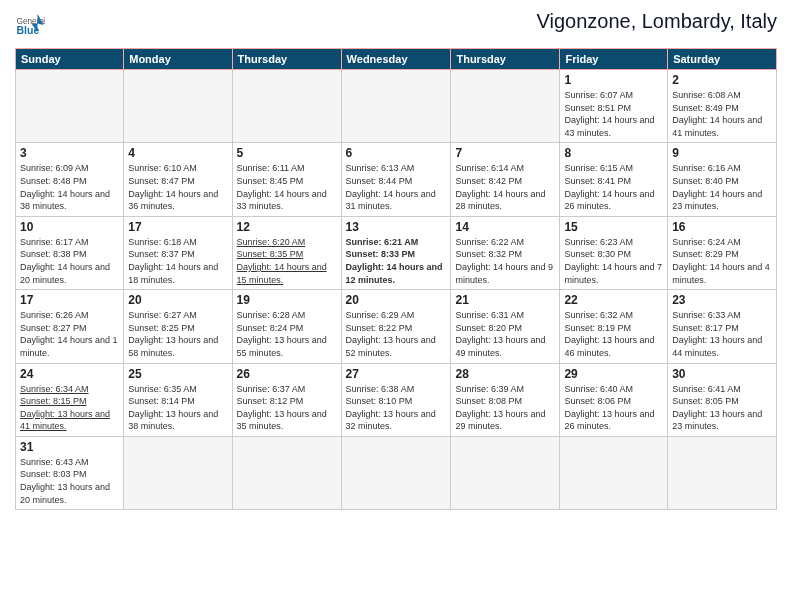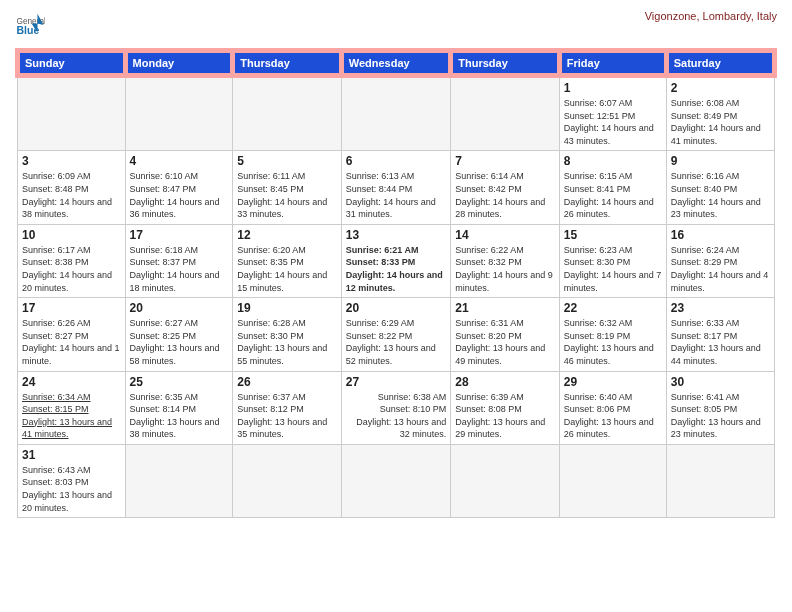--- a/index.html
+++ b/index.html
@@ -34,37 +34,37 @@
     .title-block {
       text-align: right;
     }
     .title-block h1 {
       font-size: 32px;
       font-weight: bold;
       color: #222;
       line-height: 1.1;
     }
     .title-block h2 {
-      font-size: 11px;
-      color: #7f1d1d;
+      font-size: 20px;
+      color: #0f172a;
       font-weight: normal;
     }
     .calendar {
       width: 100%;
       border-collapse: collapse;
       font-size: 10px;
     }
     .calendar thead tr th {
-      background-color: #1d4ed8;
+      background-color: #0c4a6e;
       color: #fff;
       text-align: left;
       padding: 4px 5px;
       font-size: 11px;
       font-weight: bold;
-      border: 5px solid #fca5a5;
+      border: 1px solid #fca5a5;
     }
     .calendar tbody tr td {
       border: 1px solid #ccc;
       vertical-align: top;
       padding: 3px 4px;
       width: 113px;
       min-height: 70px;
       background: #fff;
     }
     .calendar tbody tr td.empty {
@@ -118,21 +118,21 @@
     <tbody id="calendar-body">
     <tr>
           <td class="empty"></td>
           <td class="empty"></td>
           <td class="empty"></td>
           <td class="empty"></td>
           <td class="empty"></td>
           <td>
             <span class="day-number">1</span>
             <div class="day-info" style="white-space: pre-line;">Sunrise: 6:07 AM
-Sunset: 12:51 PM
+Sunset: 8:51 PM
 Daylight: 14 hours and 43 minutes.</div>
           </td>
           <td>
             <span class="day-number">2</span>
             <div class="day-info" style="white-space: pre-line;">Sunrise: 6:08 AM
 Sunset: 8:49 PM
 Daylight: 14 hours and 41 minutes.</div>
           </td>
         </tr>
         <tr>
@@ -187,21 +187,21 @@
 Daylight: 14 hours and 20 minutes.</div>
           </td>
           <td>
             <span class="day-number">17</span>
             <div class="day-info" style="white-space: pre-line;">Sunrise: 6:18 AM
 Sunset: 8:37 PM
 Daylight: 14 hours and 18 minutes.</div>
           </td>
           <td>
             <span class="day-number">12</span>
-            <div class="day-info" style="white-space: pre-line;">Sunrise: 6:20 AM
+            <div class="day-info" style="white-space: pre-line; text-decoration: underline;">Sunrise: 6:20 AM
 Sunset: 8:35 PM
 Daylight: 14 hours and 15 minutes.</div>
           </td>
           <td>
             <span class="day-number">13</span>
             <div class="day-info" style="white-space: pre-line; font-weight: bold;">Sunrise: 6:21 AM
 Sunset: 8:33 PM
 Daylight: 14 hours and 12 minutes.</div>
           </td>
           <td>
@@ -232,21 +232,21 @@
           </td>
           <td>
             <span class="day-number">20</span>
             <div class="day-info" style="white-space: pre-line;">Sunrise: 6:27 AM
 Sunset: 8:25 PM
 Daylight: 13 hours and 58 minutes.</div>
           </td>
           <td>
             <span class="day-number">19</span>
             <div class="day-info" style="white-space: pre-line;">Sunrise: 6:28 AM
-Sunset: 8:30 PM
+Sunset: 8:24 PM
 Daylight: 13 hours and 55 minutes.</div>
           </td>
           <td>
             <span class="day-number">20</span>
             <div class="day-info" style="white-space: pre-line;">Sunrise: 6:29 AM
 Sunset: 8:22 PM
 Daylight: 13 hours and 52 minutes.</div>
           </td>
           <td>
             <span class="day-number">21</span>
@@ -281,21 +281,21 @@
 Daylight: 13 hours and 38 minutes.</div>
           </td>
           <td>
             <span class="day-number">26</span>
             <div class="day-info" style="white-space: pre-line;">Sunrise: 6:37 AM
 Sunset: 8:12 PM
 Daylight: 13 hours and 35 minutes.</div>
           </td>
           <td>
             <span class="day-number">27</span>
-            <div class="day-info" style="white-space: pre-line; text-align: right;">Sunrise: 6:38 AM
+            <div class="day-info" style="white-space: pre-line;">Sunrise: 6:38 AM
 Sunset: 8:10 PM
 Daylight: 13 hours and 32 minutes.</div>
           </td>
           <td>
             <span class="day-number">28</span>
             <div class="day-info" style="white-space: pre-line;">Sunrise: 6:39 AM
 Sunset: 8:08 PM
 Daylight: 13 hours and 29 minutes.</div>
           </td>
           <td>

